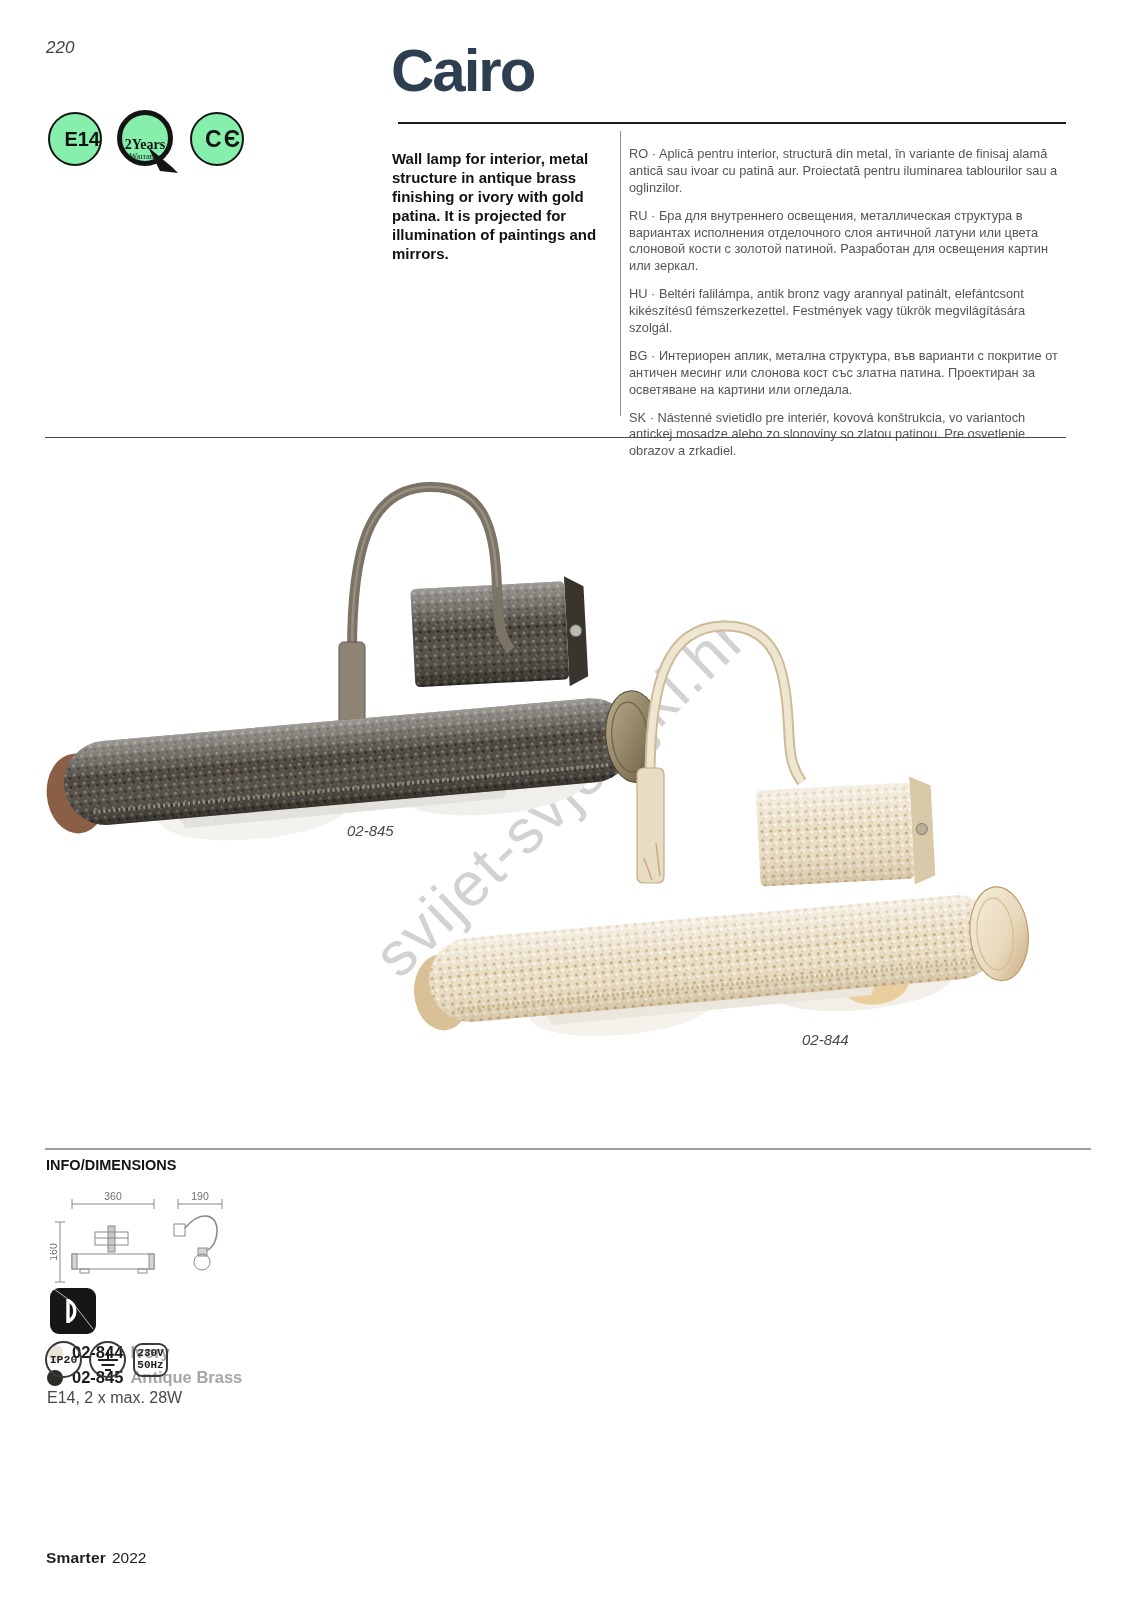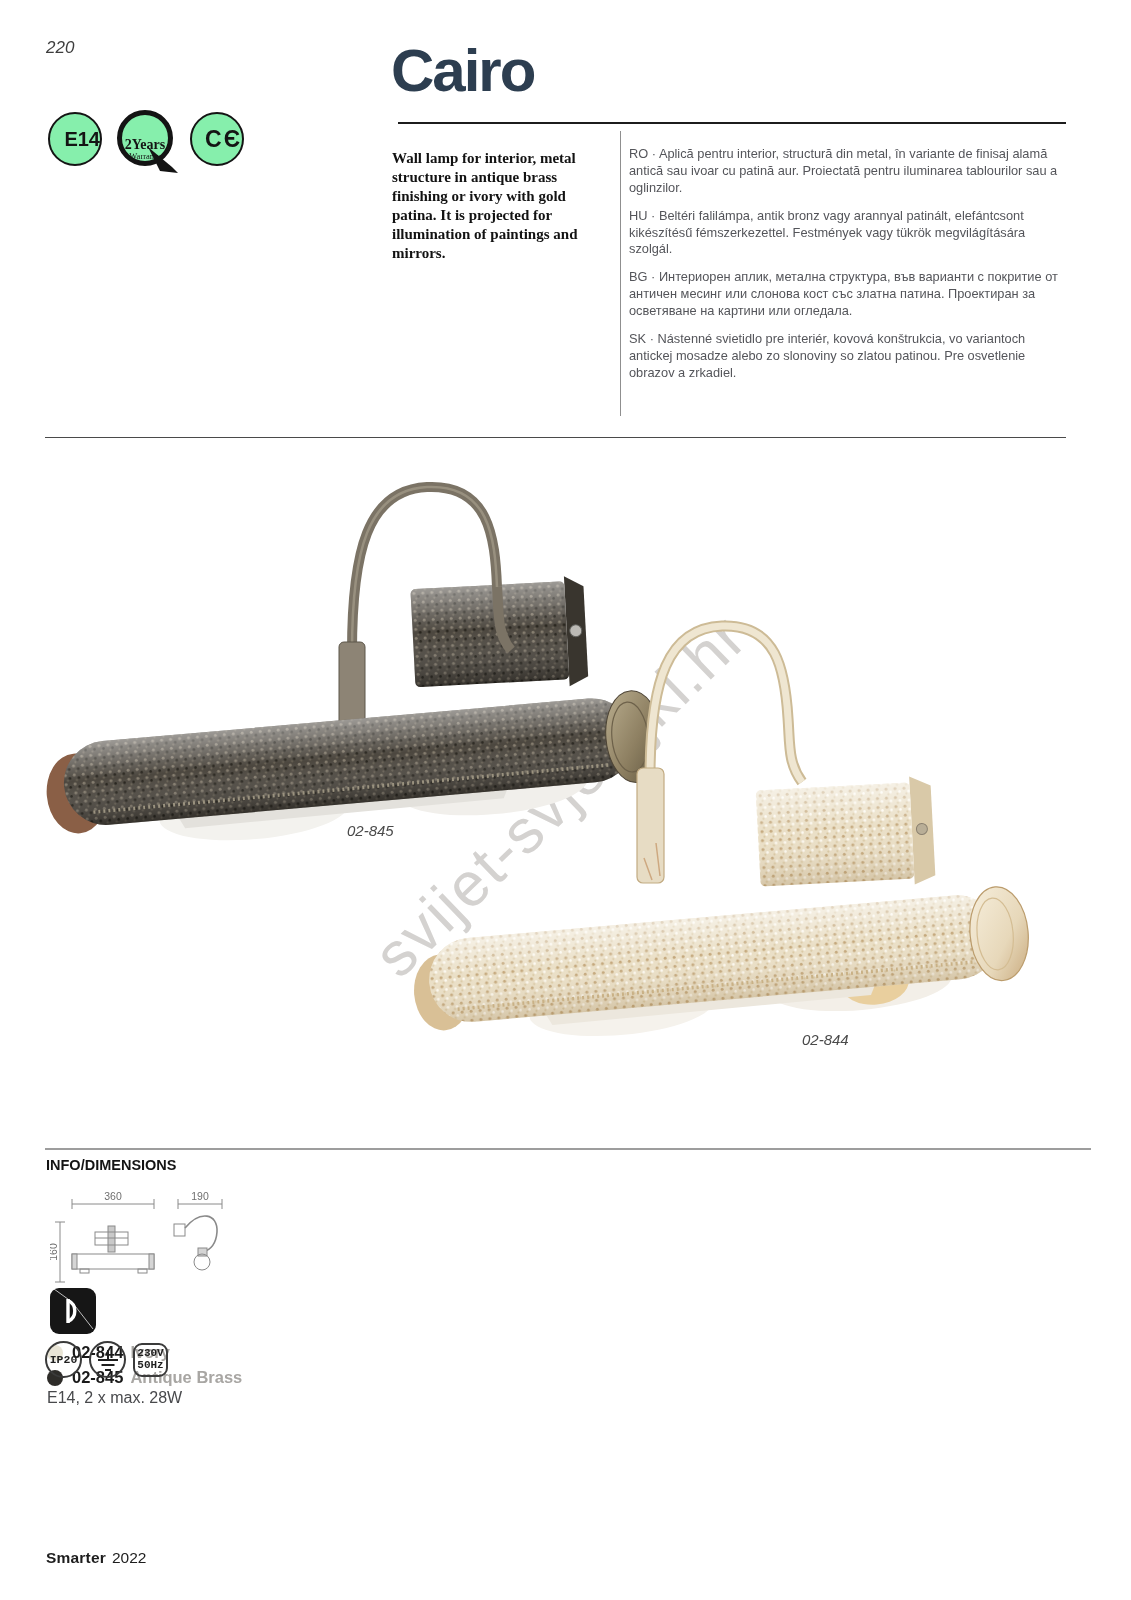--- a/index.html
+++ b/index.html
@@ -16,21 +16,21 @@
   #title-rule  { left:398px; top:122px; width:668px; height:2px; background:#1c1c1c; }
 
   .badge { border-radius:50%; display:flex; align-items:center; justify-content:flex-end; color:#141414; background:#86efac; }
   #badge-e14 { left:48px; top:112px; width:54px; height:54px; border:2.5px solid #141414; font-size:20px; font-weight:bold; }
   #badge-warranty { left:117px; top:110px; width:56px; height:56px; border:5px solid #141414; flex-direction:column; font-family:"Liberation Serif", serif; }
   #badge-warranty .w1 { font-size:14px; font-weight:bold; line-height:1; margin-top:3px; }
   #badge-warranty .w2 { font-size:8.5px; line-height:1.1; }
   #badge-warranty svg { position:absolute; left:24px; top:26px; }
   #badge-ce { left:190px; top:112px; width:54px; height:54px; border:2px solid #141414; font-size:23px; font-weight:600; letter-spacing:2px; padding-left:2px; }
 
-  #description-en { left:392px; top:149px; width:212px; font-size:15px; font-weight:bold; color:#121212; line-height:1.27;font-family:Liberation Serif, serif; }
+  #description-en { left:392px; top:149px; width:212px; font-size:15px; font-weight:bold; color:#121212; line-height:1.27; }
 
   #translations-divider { left:620px; top:131px; width:1px; height:285px; background:#8f8f8f; }
   #translations { left:629px; top:146px; width:440px; font-size:12.8px; color:#54555a; line-height:1.32; }
   .tr-block { margin-bottom:11px; }
 
   #section-rule { left:45px; top:437px; width:1021px; height:1px; background:#4a4a4a; }
 
   
   #watermark { left:140px; top:760px; width:840px; text-align:center; font-size:62px; letter-spacing:2px;
                color:#d4d2d0; transform:rotate(-44deg); z-index:1; }
@@ -90,20 +90,21 @@
   </div>
 
   <div class="abs" id="page-title">Cairo</div>
   <div class="abs" id="title-rule"></div>
 
   <div class="abs" id="description-en">Wall lamp for interior, metal structure in antique brass finishing or ivory with gold patina. It is projected for illumination of paintings and mirrors.</div>
 
   <div class="abs" id="translations-divider"></div>
   <div class="abs" id="translations">
     <div class="tr-block"><span>RO ·</span> <span>Aplică pentru interior, structură din metal, în variante de finisaj alamă antică sau ivoar cu patină aur. Proiectată pentru iluminarea tablourilor sau a oglinzilor.</span></div>
+    <div class="tr-block"><span>RU ·</span> <span>Бра для внутреннего освещения, металлическая структура в вариантах исполнения отделочного слоя античной латуни или цвета слоновой кости с золотой патиной. Разработан для освещения картин или зеркал.</span></div>
     <div class="tr-block"><span>HU ·</span> <span>Beltéri falilámpa, antik bronz vagy arannyal patinált, elefántcsont kikészítésű fémszerkezettel. Festmények vagy tükrök megvilágítására szolgál.</span></div>
     <div class="tr-block"><span>BG ·</span> <span>Интериорен аплик, метална структура, във варианти с покритие от античен месинг или слонова кост със златна патина. Проектиран за осветяване на картини или огледала.</span></div>
     <div class="tr-block"><span>SK ·</span> <span>Nástenné svietidlo pre interiér, kovová konštrukcia, vo variantoch antickej mosadze alebo zo slonoviny so zlatou patinou. Pre osvetlenie obrazov a zrkadiel.</span></div>
   </div>
 
   <div class="abs" id="section-rule"></div>
 
   <div class="abs" id="watermark">svijet-svjetiljki.hr</div>
 
   <svg class="abs lamp-svg" id="lamp-brass" width="610" height="400" viewBox="0 0 610 400">

